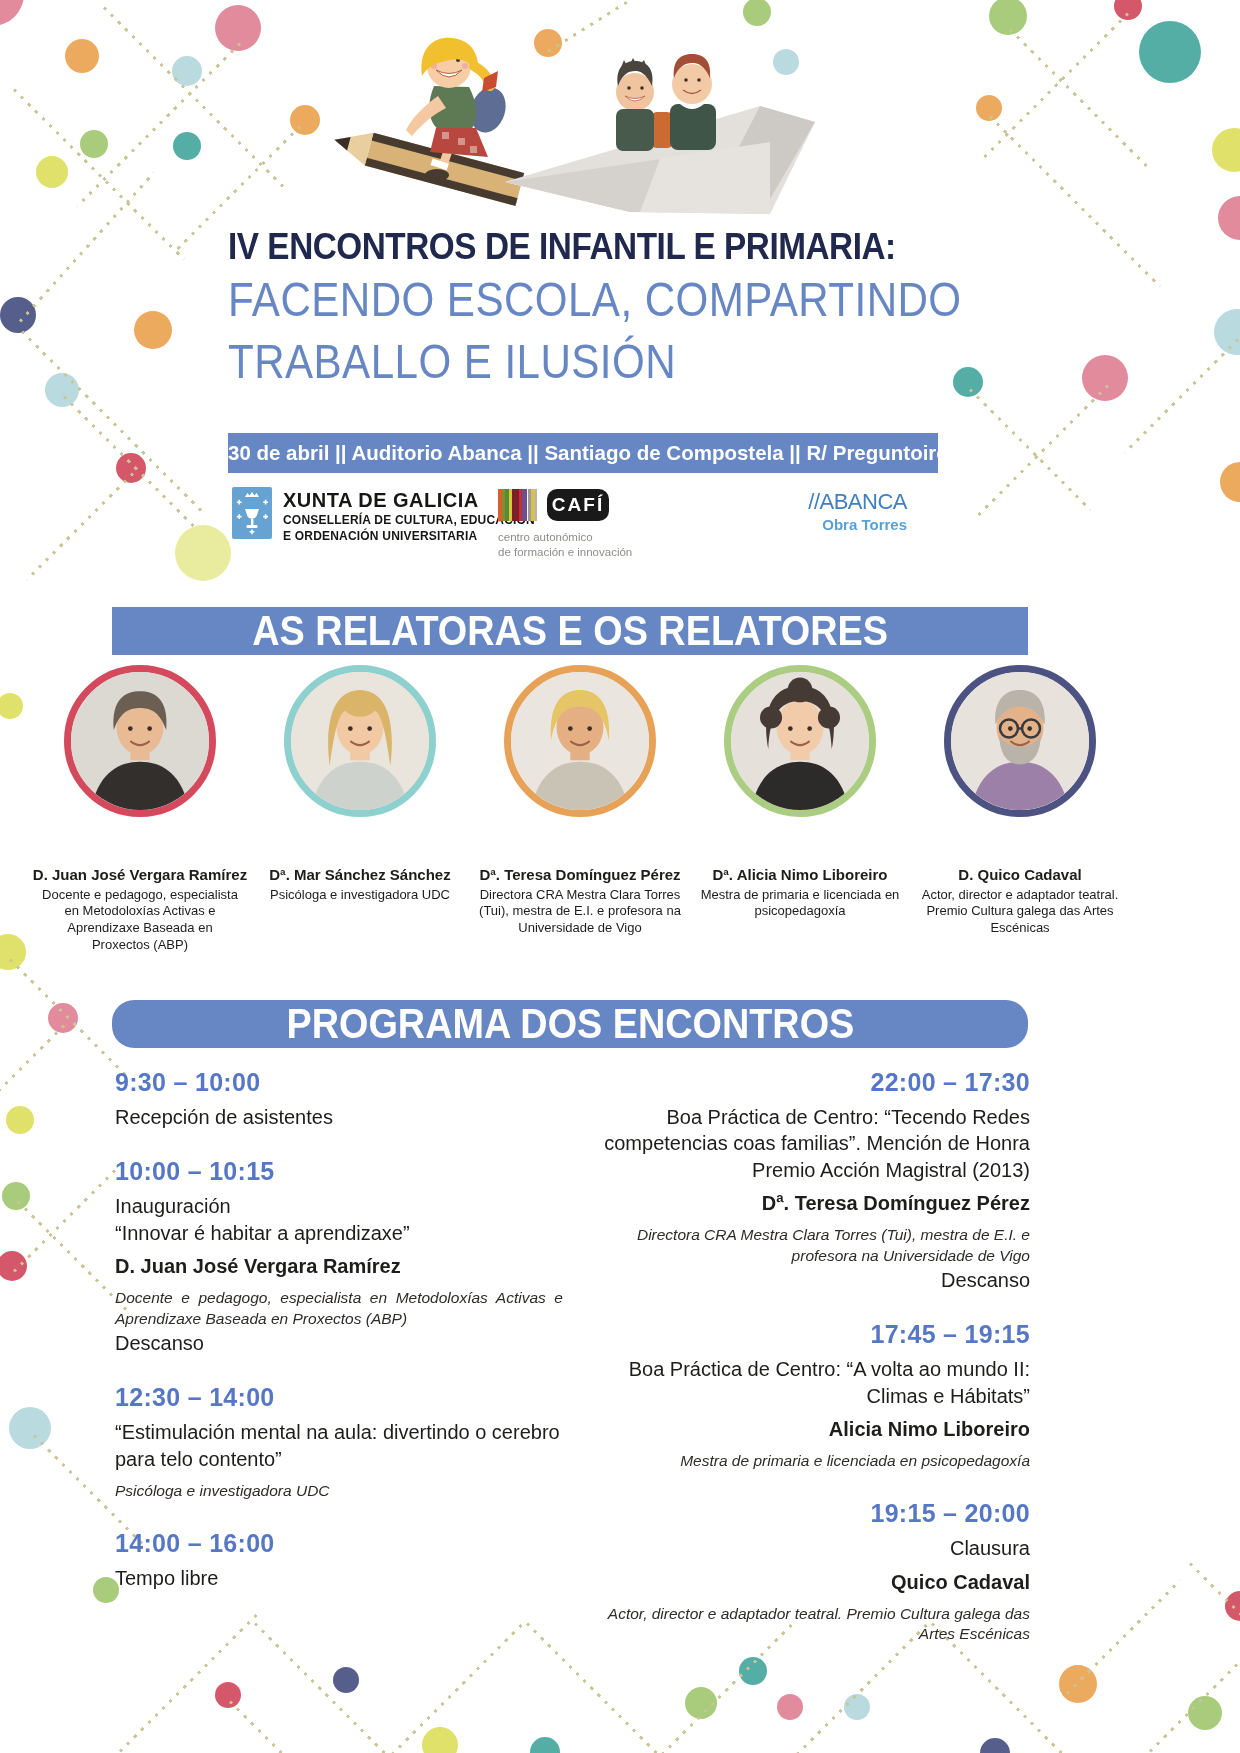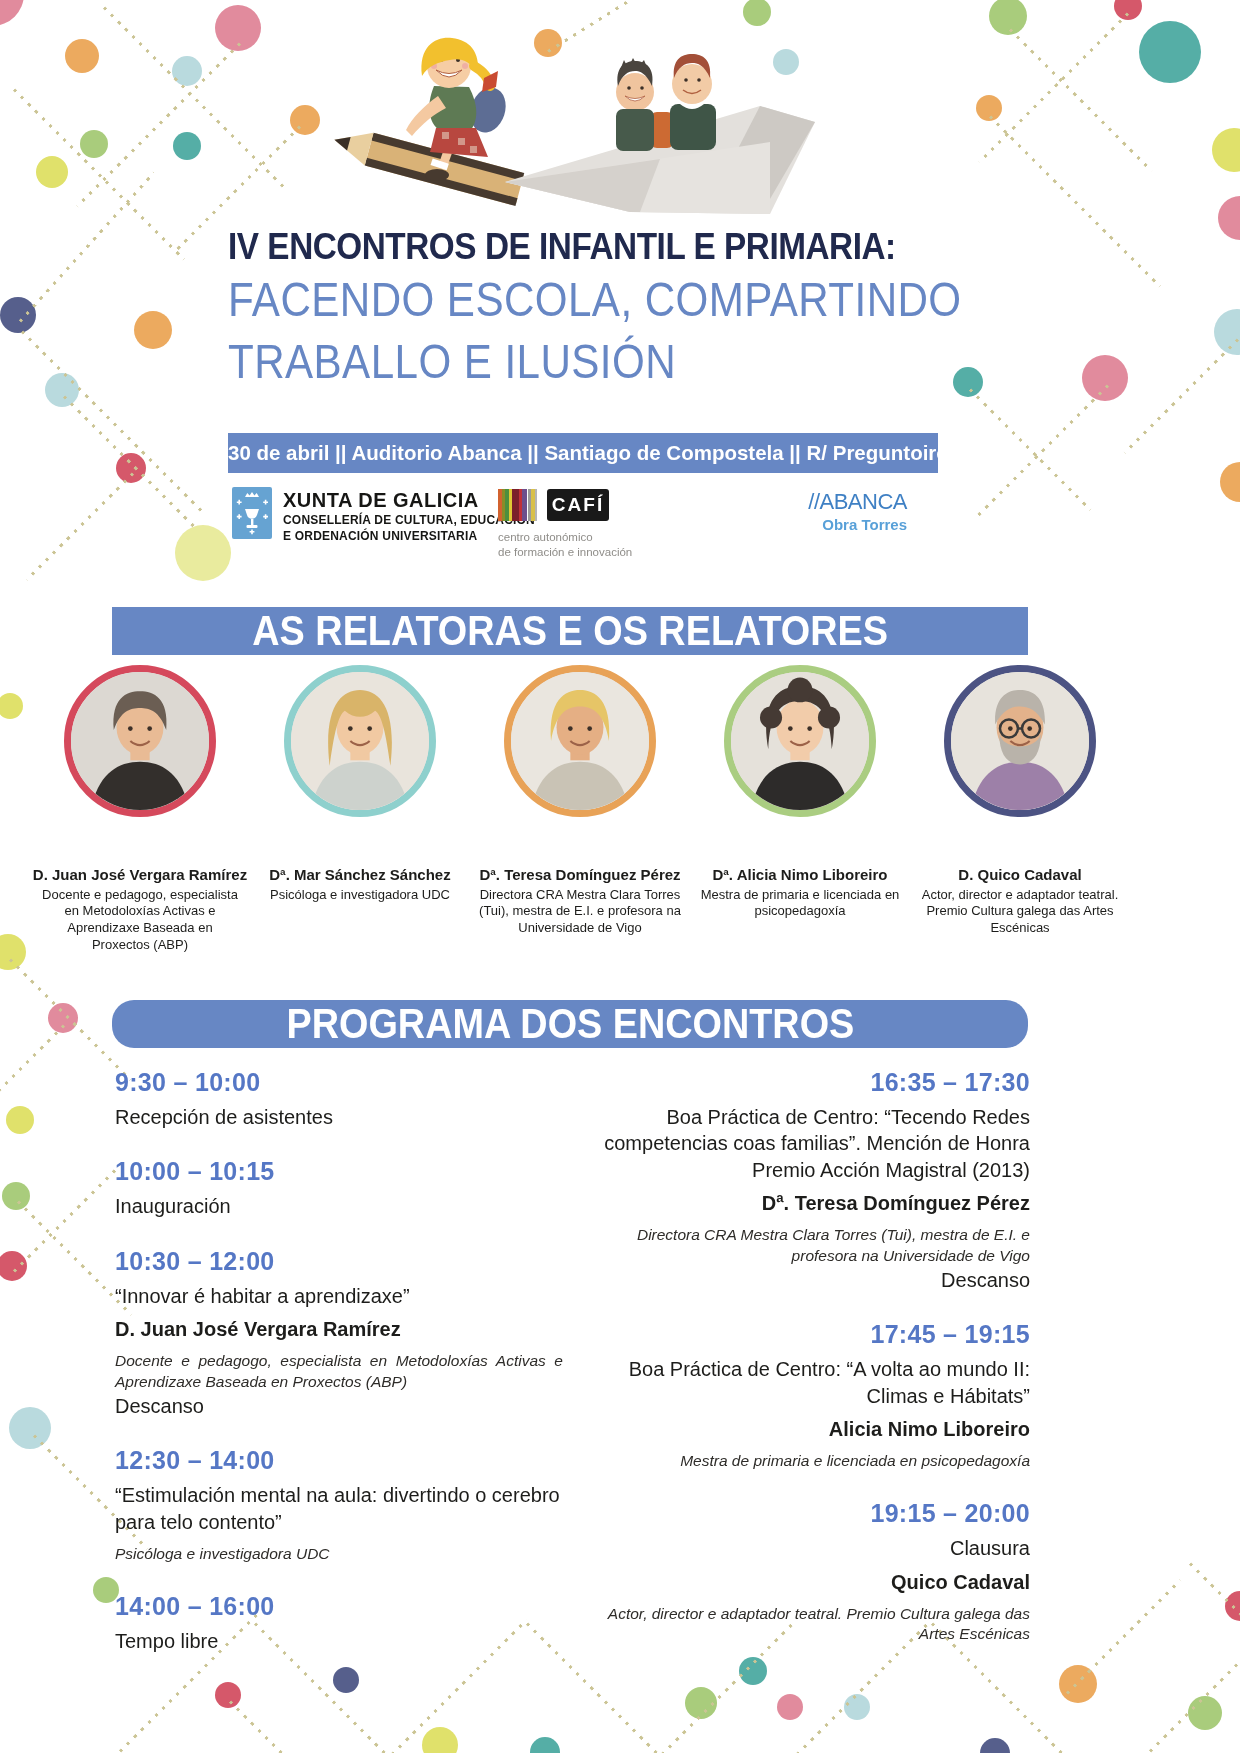--- a/index.html
+++ b/index.html
@@ -24,21 +24,21 @@
   .xunta-name{font-size:20px;font-weight:700;color:#161614;letter-spacing:.5px;margin-top:2px;}
   .xunta-sub{font-size:12px;font-weight:700;color:#161614;line-height:1.35;letter-spacing:.2px;}
   .xunta-sub:first-of-type{margin-top:5px;}
   .logo-cafi{position:absolute;left:498px;top:489px;z-index:2;}
   .cafi-top{display:flex;gap:7px;height:32px;align-items:stretch;}
   .cafi-stripes{width:42px;display:inline-block;background:linear-gradient(90deg,
       #d2622f 0 9%,#8a8c28 9% 17%,#4d8f3e 17% 26%,#e0c835 26% 34%,#7a1f2b 34% 49%,
       #c03038 49% 58%,#6c4f8c 58% 68%,#fff 68% 72%,#9a9a9a 72% 79%,#d8c04a 79% 87%,
       #b5b5b5 87% 93%,#fff 93% 100%);}
   .cafi-box{display:inline-flex;align-items:center;justify-content:center;width:62px;background:#191919;
-            color:#fff;font-size:19px;font-weight:700;letter-spacing:2px;border-radius:3px;}
+            color:#fff;font-size:19px;font-weight:700;letter-spacing:2px;border-radius:10px;}
   .cafi-sub{font-size:11.5px;color:#8f8d89;line-height:1.3;}
   .cafi-sub.first{margin-top:9px;}
   .logo-abanca{position:absolute;left:745px;top:489px;width:162px;z-index:2;text-align:right;}
   .abanca-word{font-size:22px;font-weight:400;color:#3f80c4;letter-spacing:-.5px;white-space:nowrap;}
   .abanca-sub{font-size:15px;font-weight:600;color:#58a0d8;margin-top:1px;}
   
   .banner{position:absolute;left:112px;width:916px;height:48px;z-index:2;background:#6787c4;
           color:#fff;text-align:center;line-height:48px;font-size:42px;font-weight:800;white-space:nowrap;}
   .banner span{display:inline-block;transform:scaleX(.9);}
   .banner1{top:607px;} .banner2{top:1000px;border-radius:22px;}
@@ -341,33 +341,32 @@
 
   <div class="banner banner2">
     <span>PROGRAMA DOS ENCONTROS</span>
   </div>
 
   <div id="prog-left" class="prog-col">
       <div class="prog-time">9:30 – 10:00</div>
       <div class="prog-plain">Recepción de asistentes</div>
       <div class="prog-time">10:00 – 10:15</div>
       <div class="prog-plain">Inauguración</div>
-      <div class="prog-time">10:30 – 12:00</div>
       <div class="prog-plain">“Innovar é habitar a aprendizaxe”</div>
       <div class="prog-bold">D. Juan José Vergara Ramírez</div>
       <div class="prog-italic">Docente e pedagogo, especialista en Metodoloxías Activas e Aprendizaxe Baseada en Proxectos (ABP)</div>
       <div class="prog-plain">Descanso</div>
       <div class="prog-time">12:30 – 14:00</div>
       <div class="prog-plain">“Estimulación mental na aula: divertindo o cerebro para telo contento”</div>
       <div class="prog-italic">Psicóloga e investigadora UDC</div>
       <div class="prog-time">14:00 – 16:00</div>
       <div class="prog-plain">Tempo libre</div>
     </div>
   <div id="prog-right" class="prog-col">
-      <div class="prog-time">16:35 – 17:30</div>
+      <div class="prog-time">22:00 – 17:30</div>
       <div class="prog-plain">Boa Práctica de Centro: “Tecendo Redes competencias coas familias”. Mención de Honra Premio Acción Magistral (2013)</div>
       <div class="prog-bold">Dª. Teresa Domínguez Pérez</div>
       <div class="prog-italic">Directora CRA Mestra Clara Torres (Tui), mestra de E.I. e profesora na Universidade de Vigo</div>
       <div class="prog-plain">Descanso</div>
       <div class="prog-time">17:45 – 19:15</div>
       <div class="prog-plain">Boa Práctica de Centro: “A volta ao mundo II: Climas e Hábitats”</div>
       <div class="prog-bold">Alicia Nimo  Liboreiro</div>
       <div class="prog-italic">Mestra de primaria e licenciada en psicopedagoxía</div>
       <div class="prog-time">19:15 – 20:00</div>
       <div class="prog-plain">Clausura</div>

